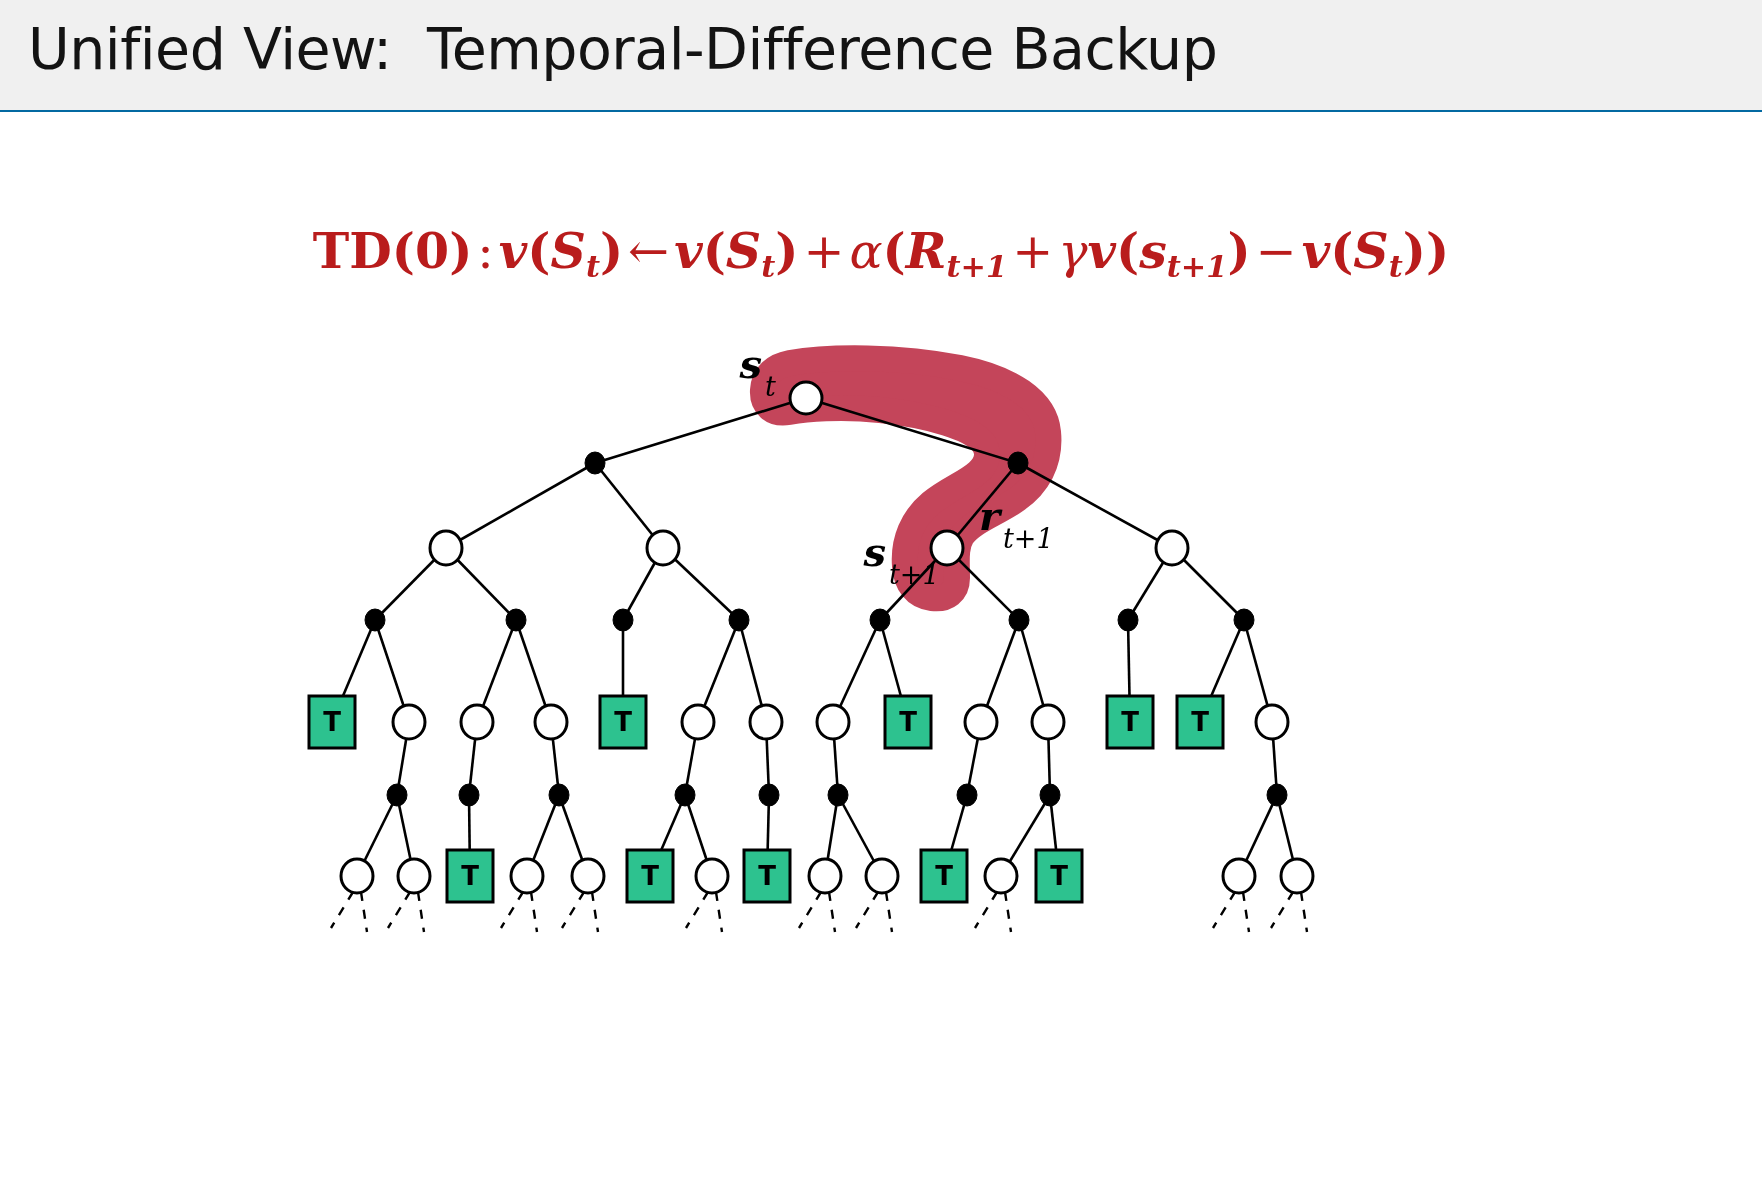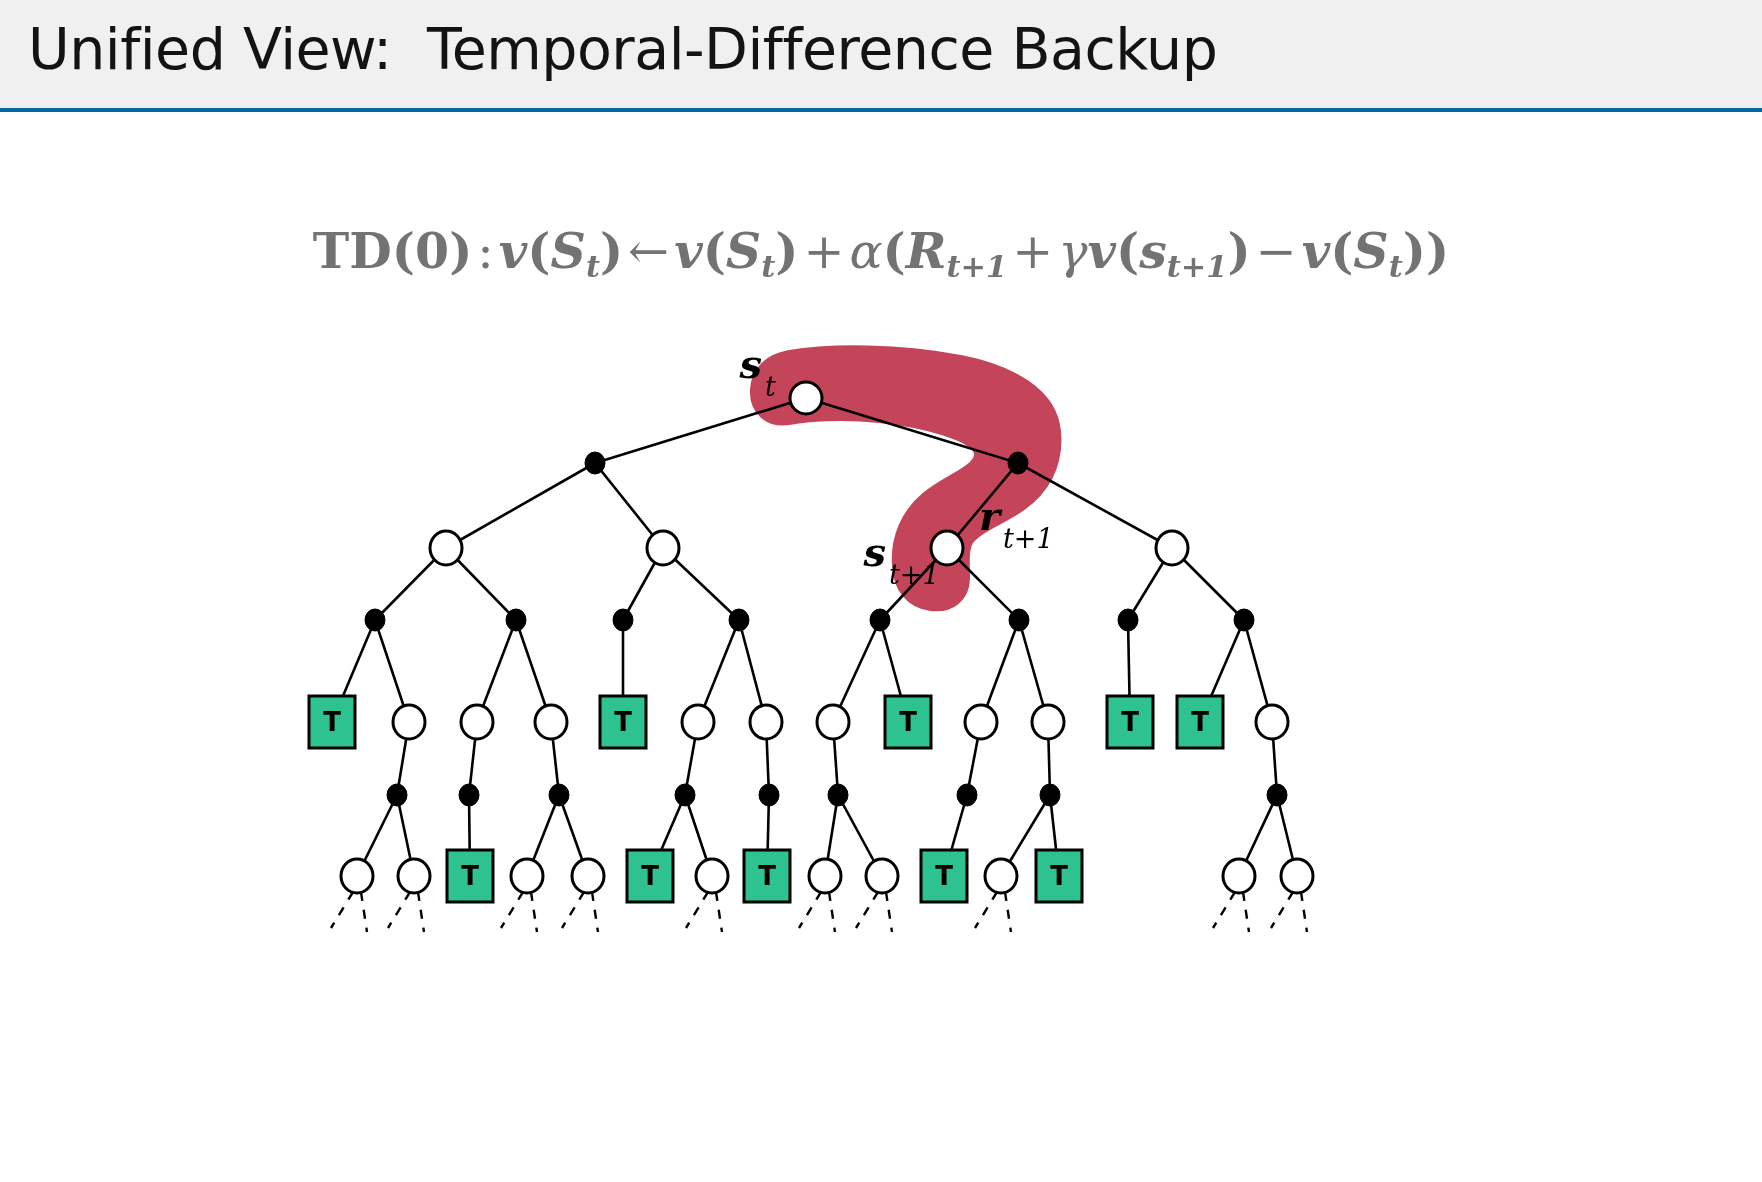--- a/index.html
+++ b/index.html
@@ -20,21 +20,21 @@
     width: 1762px;
     height: 1182px;
     background: #ffffff;
   }
   .title-bar {
     position: absolute;
     left: 0; top: 0;
     width: 1762px;
     height: 112px;
     background: #f0f0f0;
-    border-bottom: 4px solid #0369a1;
+    border-bottom: 2px solid #0369a1;
     box-sizing: border-box;
   }
   .title-text {
     position: absolute;
     left: 28px;
     top: 16px;
     font-family: "DejaVu Sans", sans-serif;
     font-size: 57px;
     font-weight: 400;
     color: #131313;
@@ -44,21 +44,21 @@
   .formula {
     position: absolute;
     left: 0;
     top: 222px;
     width: 1762px;
     text-align: center;
     font-family: "DejaVu Serif", serif;
     font-style: italic;
     font-size: 49px;
     font-weight: 700;
-    color: #737373;
+    color: #b91c1c;
     white-space: nowrap;
   }
   .formula .up { font-style: normal; }
   .formula sub {
     font-size: 0.62em;
     font-style: italic;
     vertical-align: -0.28em;
     font-weight: 700;
   }
   .formula .op {

